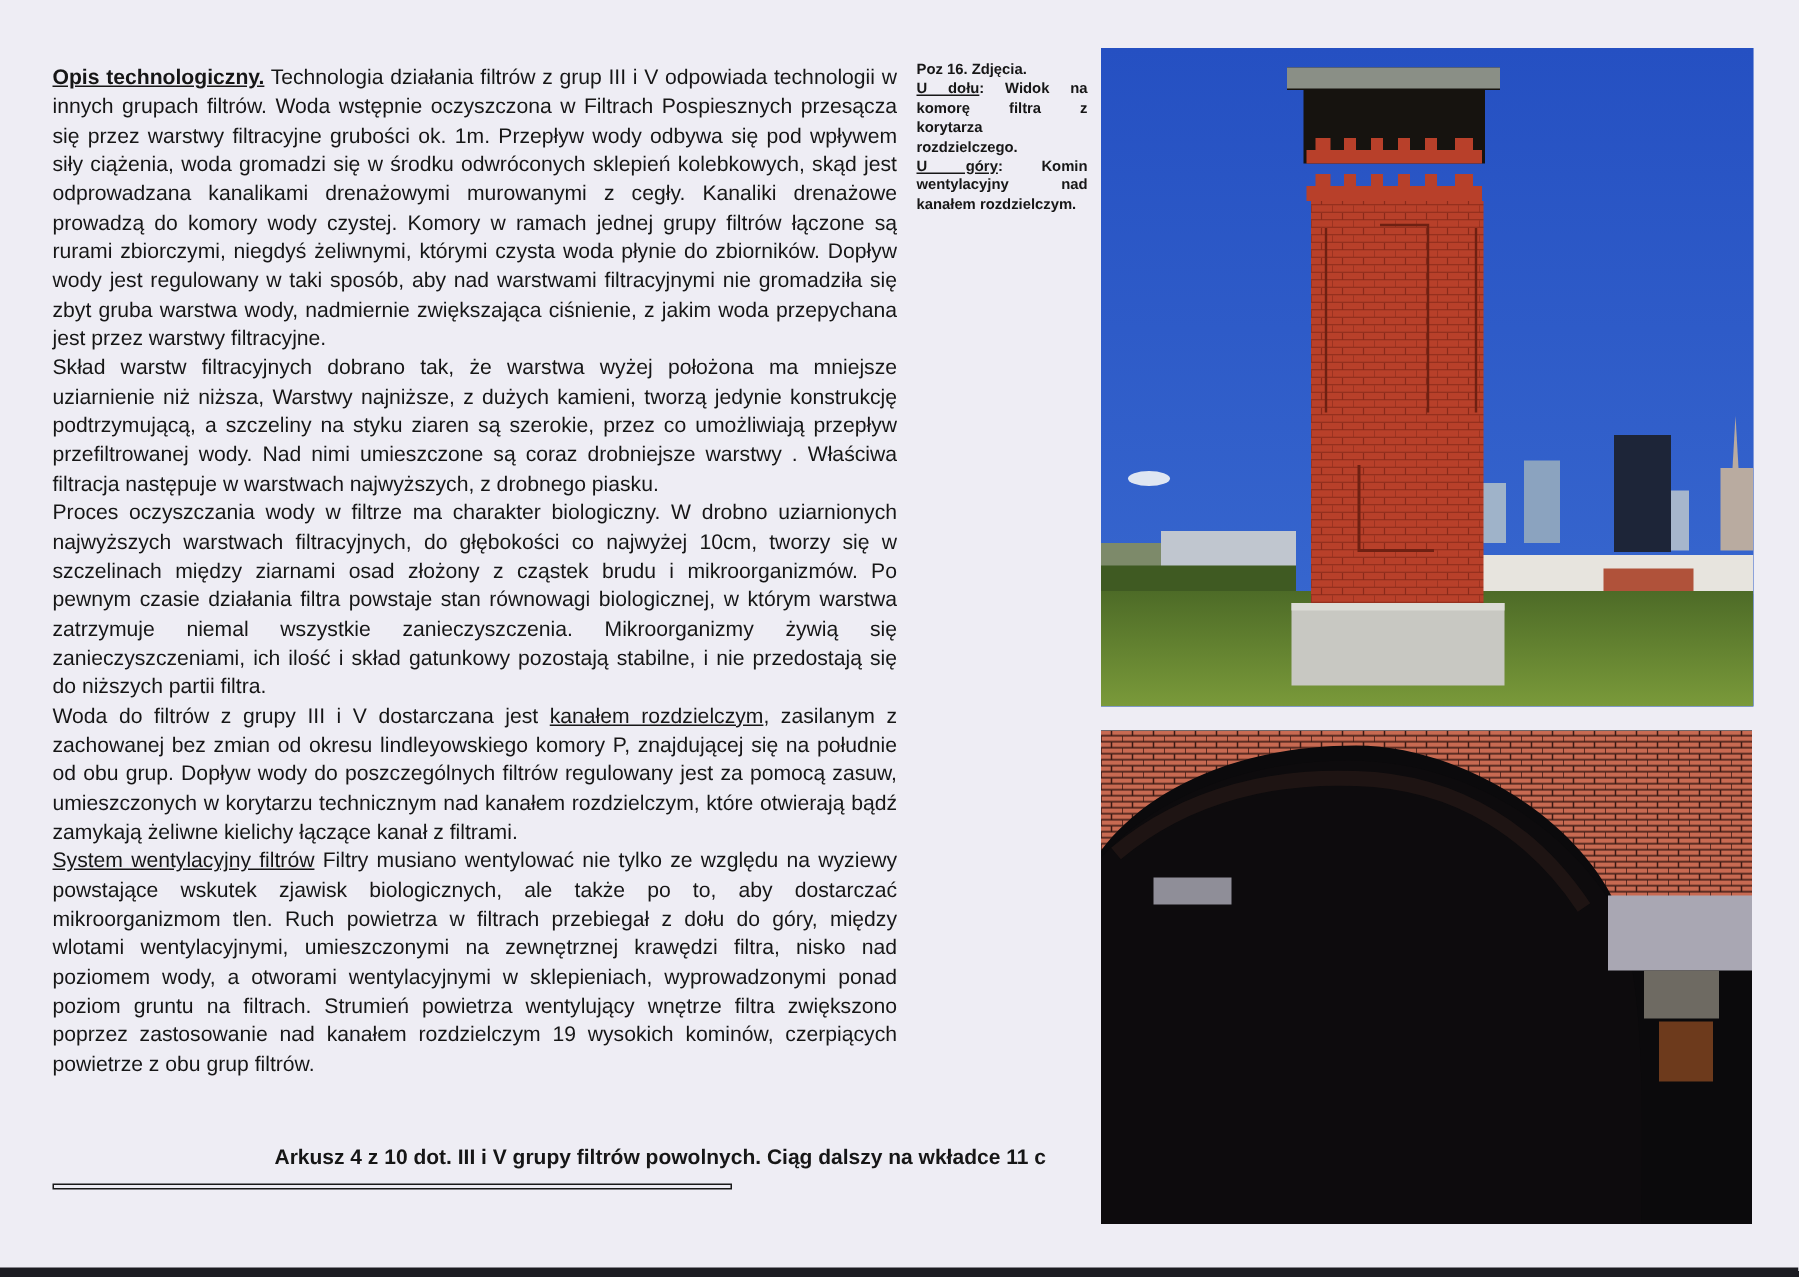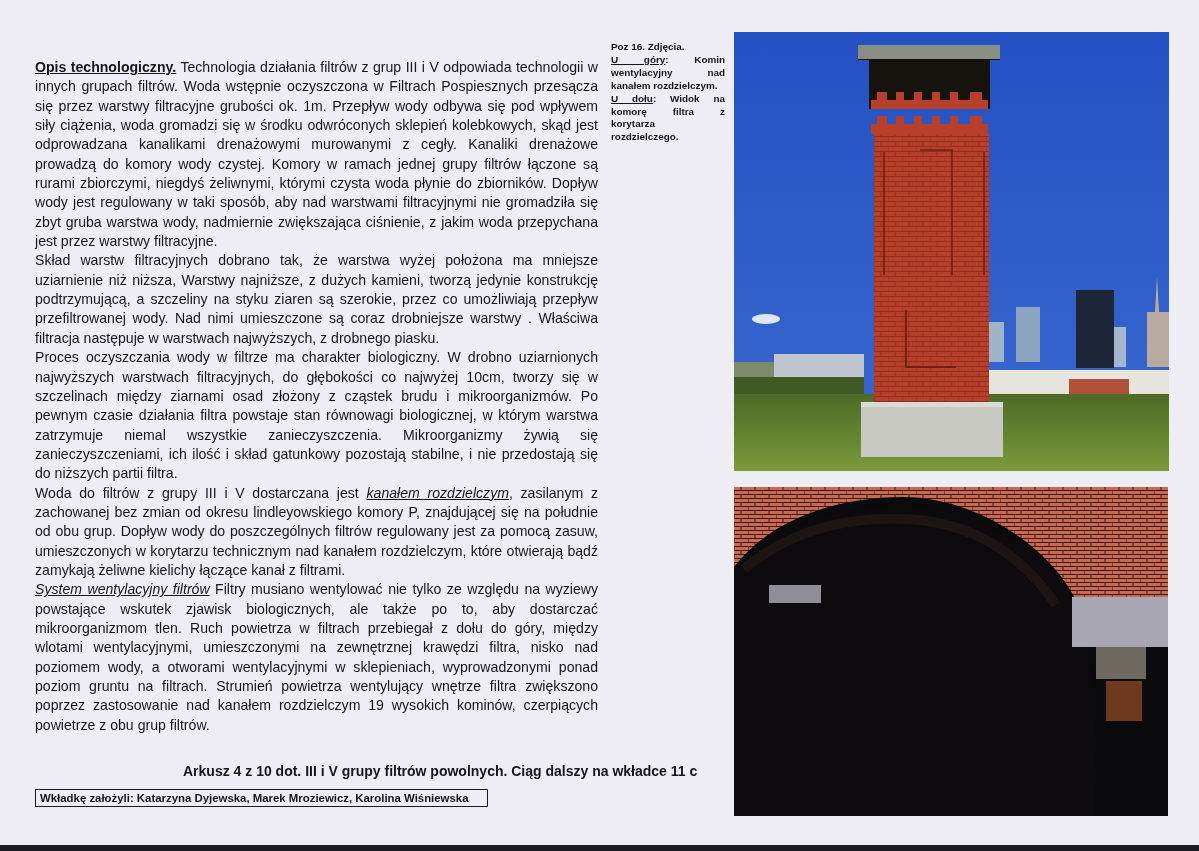--- a/index.html
+++ b/index.html
@@ -7,25 +7,25 @@
     width:1199px; height:851px; overflow:hidden; position:relative;
     background:#eeedf4;
     font-family:"Liberation Sans", sans-serif;
     color:#161616;
   }
   .page-bottom-edge {
     position:absolute; left:0; right:0; top:845px; height:6px; background:#1c1c22;
   }
   .body-text {
     position:absolute; left:35px; top:42px; width:563px;
-    font-size:14.1px; line-height:19.35px; text-align:justify;margin-top:16px;
+    font-size:14.1px; line-height:19.35px; text-align:justify;
   }
   .body-text p { margin:0; }
   .heading-inline { font-weight:bold; text-decoration:underline; }
-  .kw-italic { font-style:italic; text-decoration:underline; }
+  .kw-italic { text-decoration:underline; }
 
   .sheet-note {
     position:absolute; left:183px; top:763px; width:420px;
     font-size:14px; font-weight:bold; white-space:nowrap;
   }
   .credits-box {
     position:absolute; left:35px; top:789px; width:442px;
     border:1.5px solid #1a1a1a; padding:1px 5px 1px 4px;
     font-size:11.4px; font-weight:bold; line-height:14px;
   }
@@ -52,27 +52,26 @@
   <p><span class="heading-inline">Opis technologiczny.</span><span> Technologia działania filtrów z grup III i V odpowiada technologii w innych grupach filtrów. Woda wstępnie oczyszczona w Filtrach Pospiesznych przesącza się przez warstwy filtracyjne grubości ok. 1m. Przepływ wody  odbywa się pod wpływem siły ciążenia, woda gromadzi się w środku odwróconych sklepień kolebkowych, skąd jest odprowadzana kanalikami drenażowymi murowanymi z cegły. Kanaliki drenażowe prowadzą do komory wody czystej. Komory w ramach jednej grupy filtrów łączone są rurami zbiorczymi, niegdyś żeliwnymi, którymi czysta woda płynie do zbiorników. Dopływ wody jest regulowany w taki sposób, aby nad warstwami filtracyjnymi nie gromadziła się zbyt gruba warstwa wody, nadmiernie zwiększająca ciśnienie, z jakim woda przepychana jest przez warstwy filtracyjne.</span></p>
   <p><span>Skład warstw filtracyjnych dobrano tak, że warstwa wyżej położona ma mniejsze uziarnienie niż niższa, Warstwy najniższe, z dużych kamieni, tworzą jedynie konstrukcję podtrzymującą, a szczeliny na styku ziaren są szerokie, przez co umożliwiają przepływ przefiltrowanej wody. Nad nimi umieszczone są coraz drobniejsze warstwy . Właściwa filtracja następuje w warstwach najwyższych,  z drobnego piasku.</span></p>
   <p><span>Proces oczyszczania wody w filtrze ma charakter biologiczny. W drobno uziarnionych najwyższych warstwach filtracyjnych, do głębokości co najwyżej 10cm, tworzy się w szczelinach między ziarnami osad złożony z cząstek brudu i mikroorganizmów. Po pewnym czasie działania filtra powstaje stan równowagi biologicznej, w którym warstwa zatrzymuje niemal wszystkie zanieczyszczenia. Mikroorganizmy żywią się zanieczyszczeniami, ich ilość i skład gatunkowy pozostają stabilne, i nie przedostają się do niższych partii filtra.</span></p>
   <p><span>Woda do filtrów z grupy III i V dostarczana jest </span><span class="kw-italic">kanałem rozdzielczym</span><span>, zasilanym z zachowanej bez zmian od okresu lindleyowskiego komory P, znajdującej się na południe od obu grup. Dopływ wody do poszczególnych filtrów regulowany jest za pomocą zasuw, umieszczonych w korytarzu technicznym nad kanałem rozdzielczym, które otwierają bądź zamykają żeliwne kielichy łączące kanał z filtrami.</span></p>
   <p><span class="kw-italic">System wentylacyjny filtrów</span><span> Filtry musiano wentylować nie tylko ze względu na wyziewy powstające wskutek zjawisk biologicznych, ale także po to, aby dostarczać mikroorganizmom tlen. Ruch powietrza w filtrach przebiegał z dołu do góry, między wlotami wentylacyjnymi, umieszczonymi na zewnętrznej krawędzi filtra, nisko nad poziomem wody, a otworami wentylacyjnymi w sklepieniach, wyprowadzonymi ponad poziom gruntu na filtrach. Strumień powietrza wentylujący wnętrze filtra zwiększono poprzez zastosowanie nad kanałem rozdzielczym 19 wysokich kominów, czerpiących powietrze z obu grup filtrów.</span></p>
 </div>
 
 <div class="sheet-note">Arkusz 4 z 10 dot. III i V grupy filtrów powolnych. Ciąg dalszy na wkładce 11 c</div>
 
 <div class="credits-box">
-  <div>Wkładkę założyli: Katarzyna Dyjewska, Marek Mroziewicz, Karolina Wiśniewska</div>
 </div>
 
 <div class="caption">
   <p>Poz 16. Zdjęcia.</p>
+  <p><span class="u">U dołu</span><span>: Widok na komorę filtra z korytarza rozdzielczego.</span></p>
   <p><span class="u">U góry</span><span>: Komin wentylacyjny nad kanałem rozdzielczym.</span></p>
-  <p><span class="u">U dołu</span><span>: Widok na komorę filtra z korytarza rozdzielczego.</span></p>
 </div>
 
 <div class="photo photo-top">
   <svg width="435" height="439" viewBox="0 0 435 439">
     <defs>
       <linearGradient id="sky" x1="0" y1="0" x2="0" y2="1">
         <stop offset="0" stop-color="#2550c2"></stop>
         <stop offset="1" stop-color="#3a6ad0"></stop>
       </linearGradient>
       <linearGradient id="grass" x1="0" y1="0" x2="0" y2="1">

